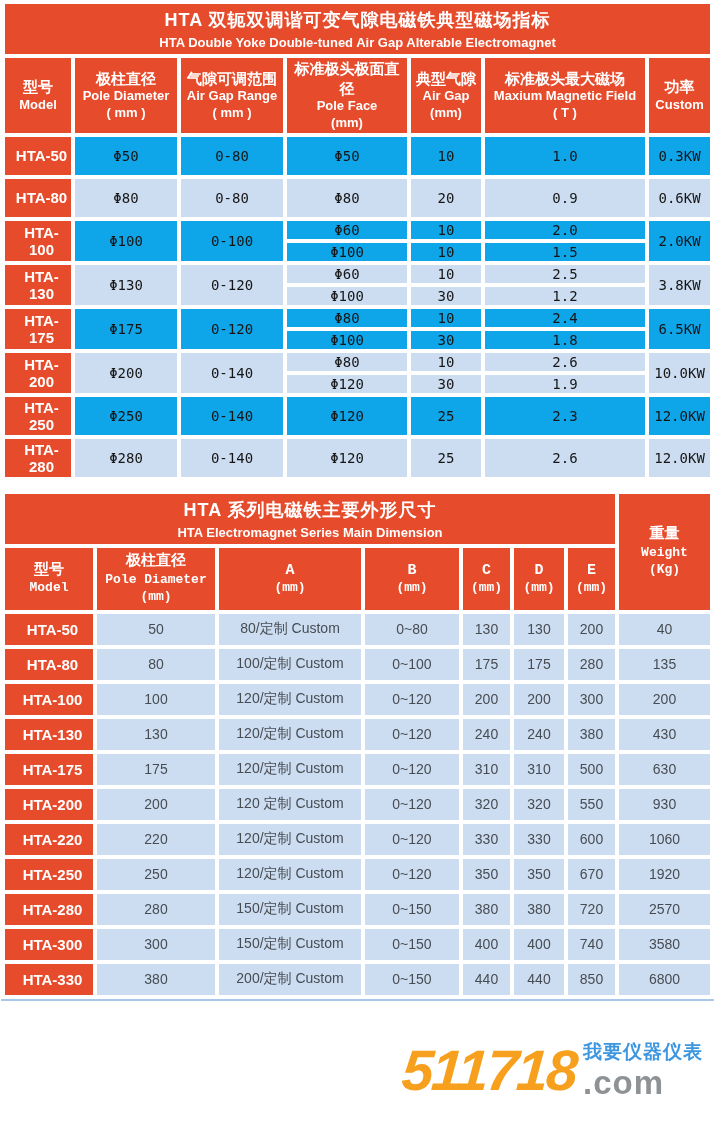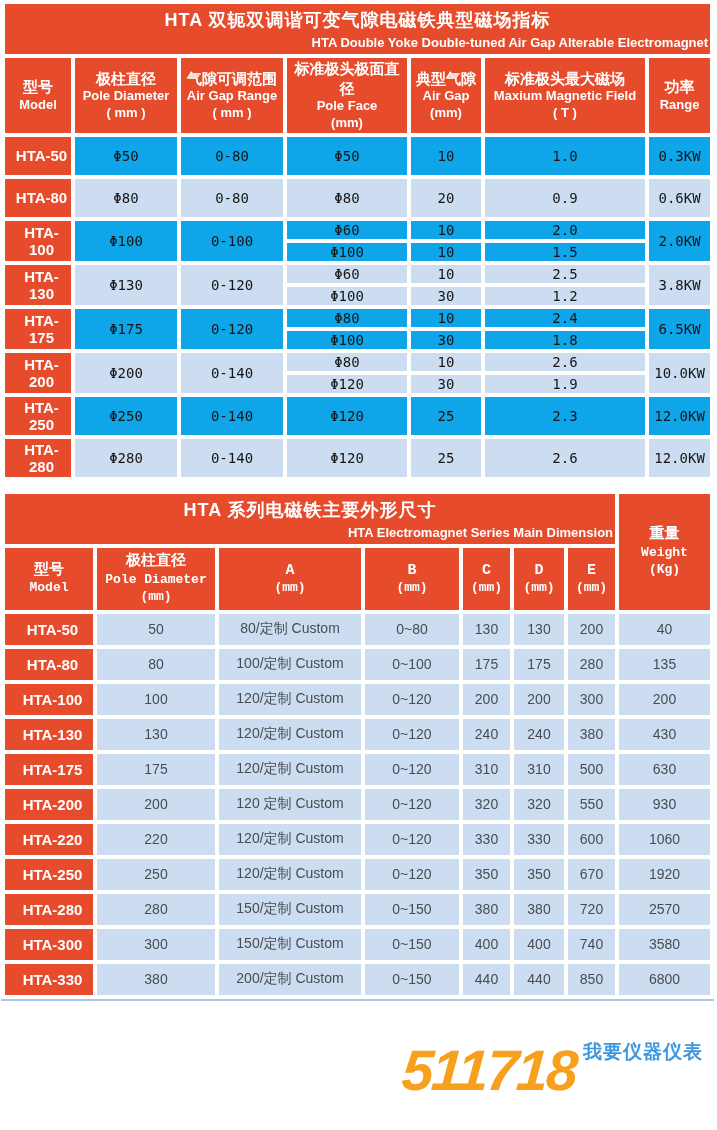--- a/index.html
+++ b/index.html
@@ -24,21 +24,21 @@
     width:598px;
     margin-left:1px;
   }
   #dimension-table { margin-top:9px; border-bottom:2px solid var(--lineblue); }
 
   .titlebar {
     background:var(--red); color:#fff; text-align:center;
     vertical-align:middle; height:50px; padding:2px;
   }
   .title-cn { font-size:18px; font-weight:bold; letter-spacing:1px; }
-  .title-en { font-size:13px; font-weight:bold; margin-top:3px;text-align:right; }
+  .title-en { font-size:13px; font-weight:bold; margin-top:3px; }
 
   th.col-h {
     background:var(--red); color:#fff; font-weight:bold;
     text-align:center; vertical-align:middle; height:62px; padding:1px;
   }
   .h-cn   { font-size:15px; line-height:1.3; }
   .h-en   { font-size:13px; line-height:1.3; }
   .h-unit { font-size:13px; line-height:1.3; }
   .mono   { font-family:"Liberation Mono", monospace;margin-left:28px; }
 
@@ -126,21 +126,21 @@
         <div class="h-en">Air Gap</div>
         <div class="h-unit">(mm)</div>
       </th>
       <th class="col-h">
         <div class="h-cn">标准极头最大磁场</div>
         <div class="h-en">Maxium Magnetic Field</div>
         <div class="h-unit">( T )</div>
       </th>
       <th class="col-h">
         <div class="h-cn">功率</div>
-        <div class="h-en">Range</div>
+        <div class="h-en">Custom</div>
       </th>
     </tr>
   </thead>
   <tbody id="t1-body">
       <tr class="single">
         <td class="model">HTA-50</td>
         <td class="data">Φ50</td>
         <td class="data">0-80</td>
         <td class="data">Φ50</td>
         <td class="data">10</td>
@@ -399,14 +399,15 @@
         <td class="data2">850</td>
         <td class="data2">6800</td>
       </tr>
     </tbody>
 </table>
 
 <div class="logo">
   <span class="logo-num">511718</span>
   <span class="logo-right">
     <span class="logo-cn">我要仪器仪表</span>
+    <span class="logo-com">.com</span>
   </span>
 </div>
 
 </body></html>

